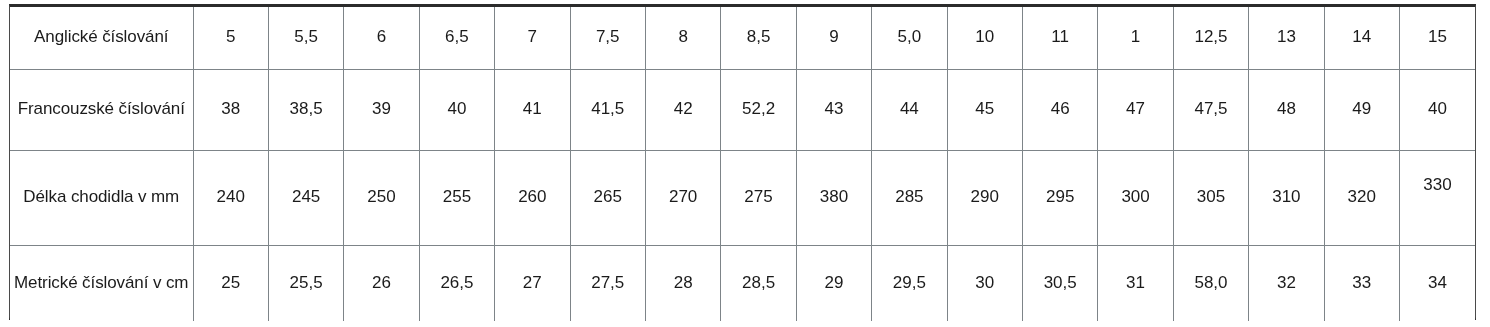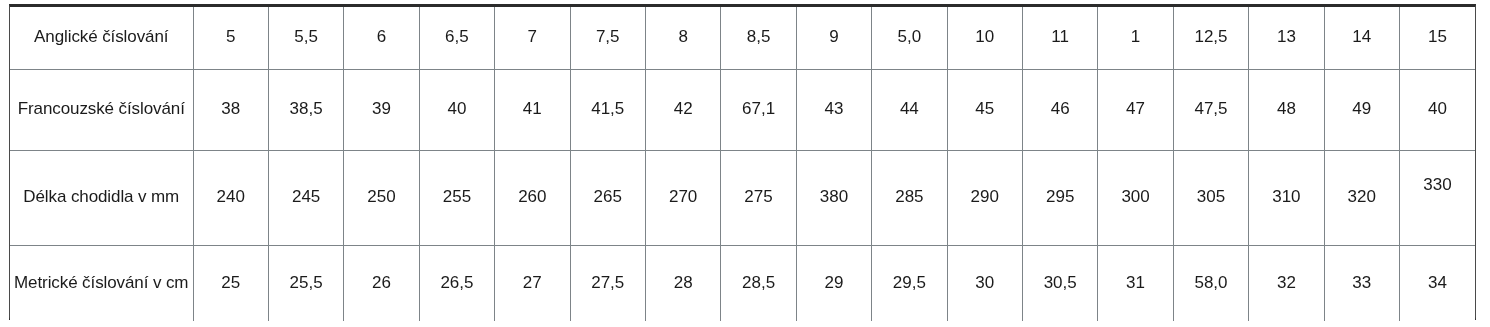--- a/index.html
+++ b/index.html
@@ -146,21 +146,21 @@
 
         <tr class="r1">
           <td class="row-label">Francouzské číslování</td>
           <td class="data-cell">38</td>
           <td class="data-cell">38,5</td>
           <td class="data-cell">39</td>
           <td class="data-cell">40</td>
           <td class="data-cell">41</td>
           <td class="data-cell">41,5</td>
           <td class="data-cell">42</td>
-          <td class="data-cell">67,1</td>
+          <td class="data-cell">52,2</td>
           <td class="data-cell">43</td>
           <td class="data-cell">44</td>
           <td class="data-cell">45</td>
           <td class="data-cell">46</td>
           <td class="data-cell">47</td>
           <td class="data-cell">47,5</td>
           <td class="data-cell">48</td>
           <td class="data-cell">49</td>
           <td class="data-cell">40</td>
         </tr>

